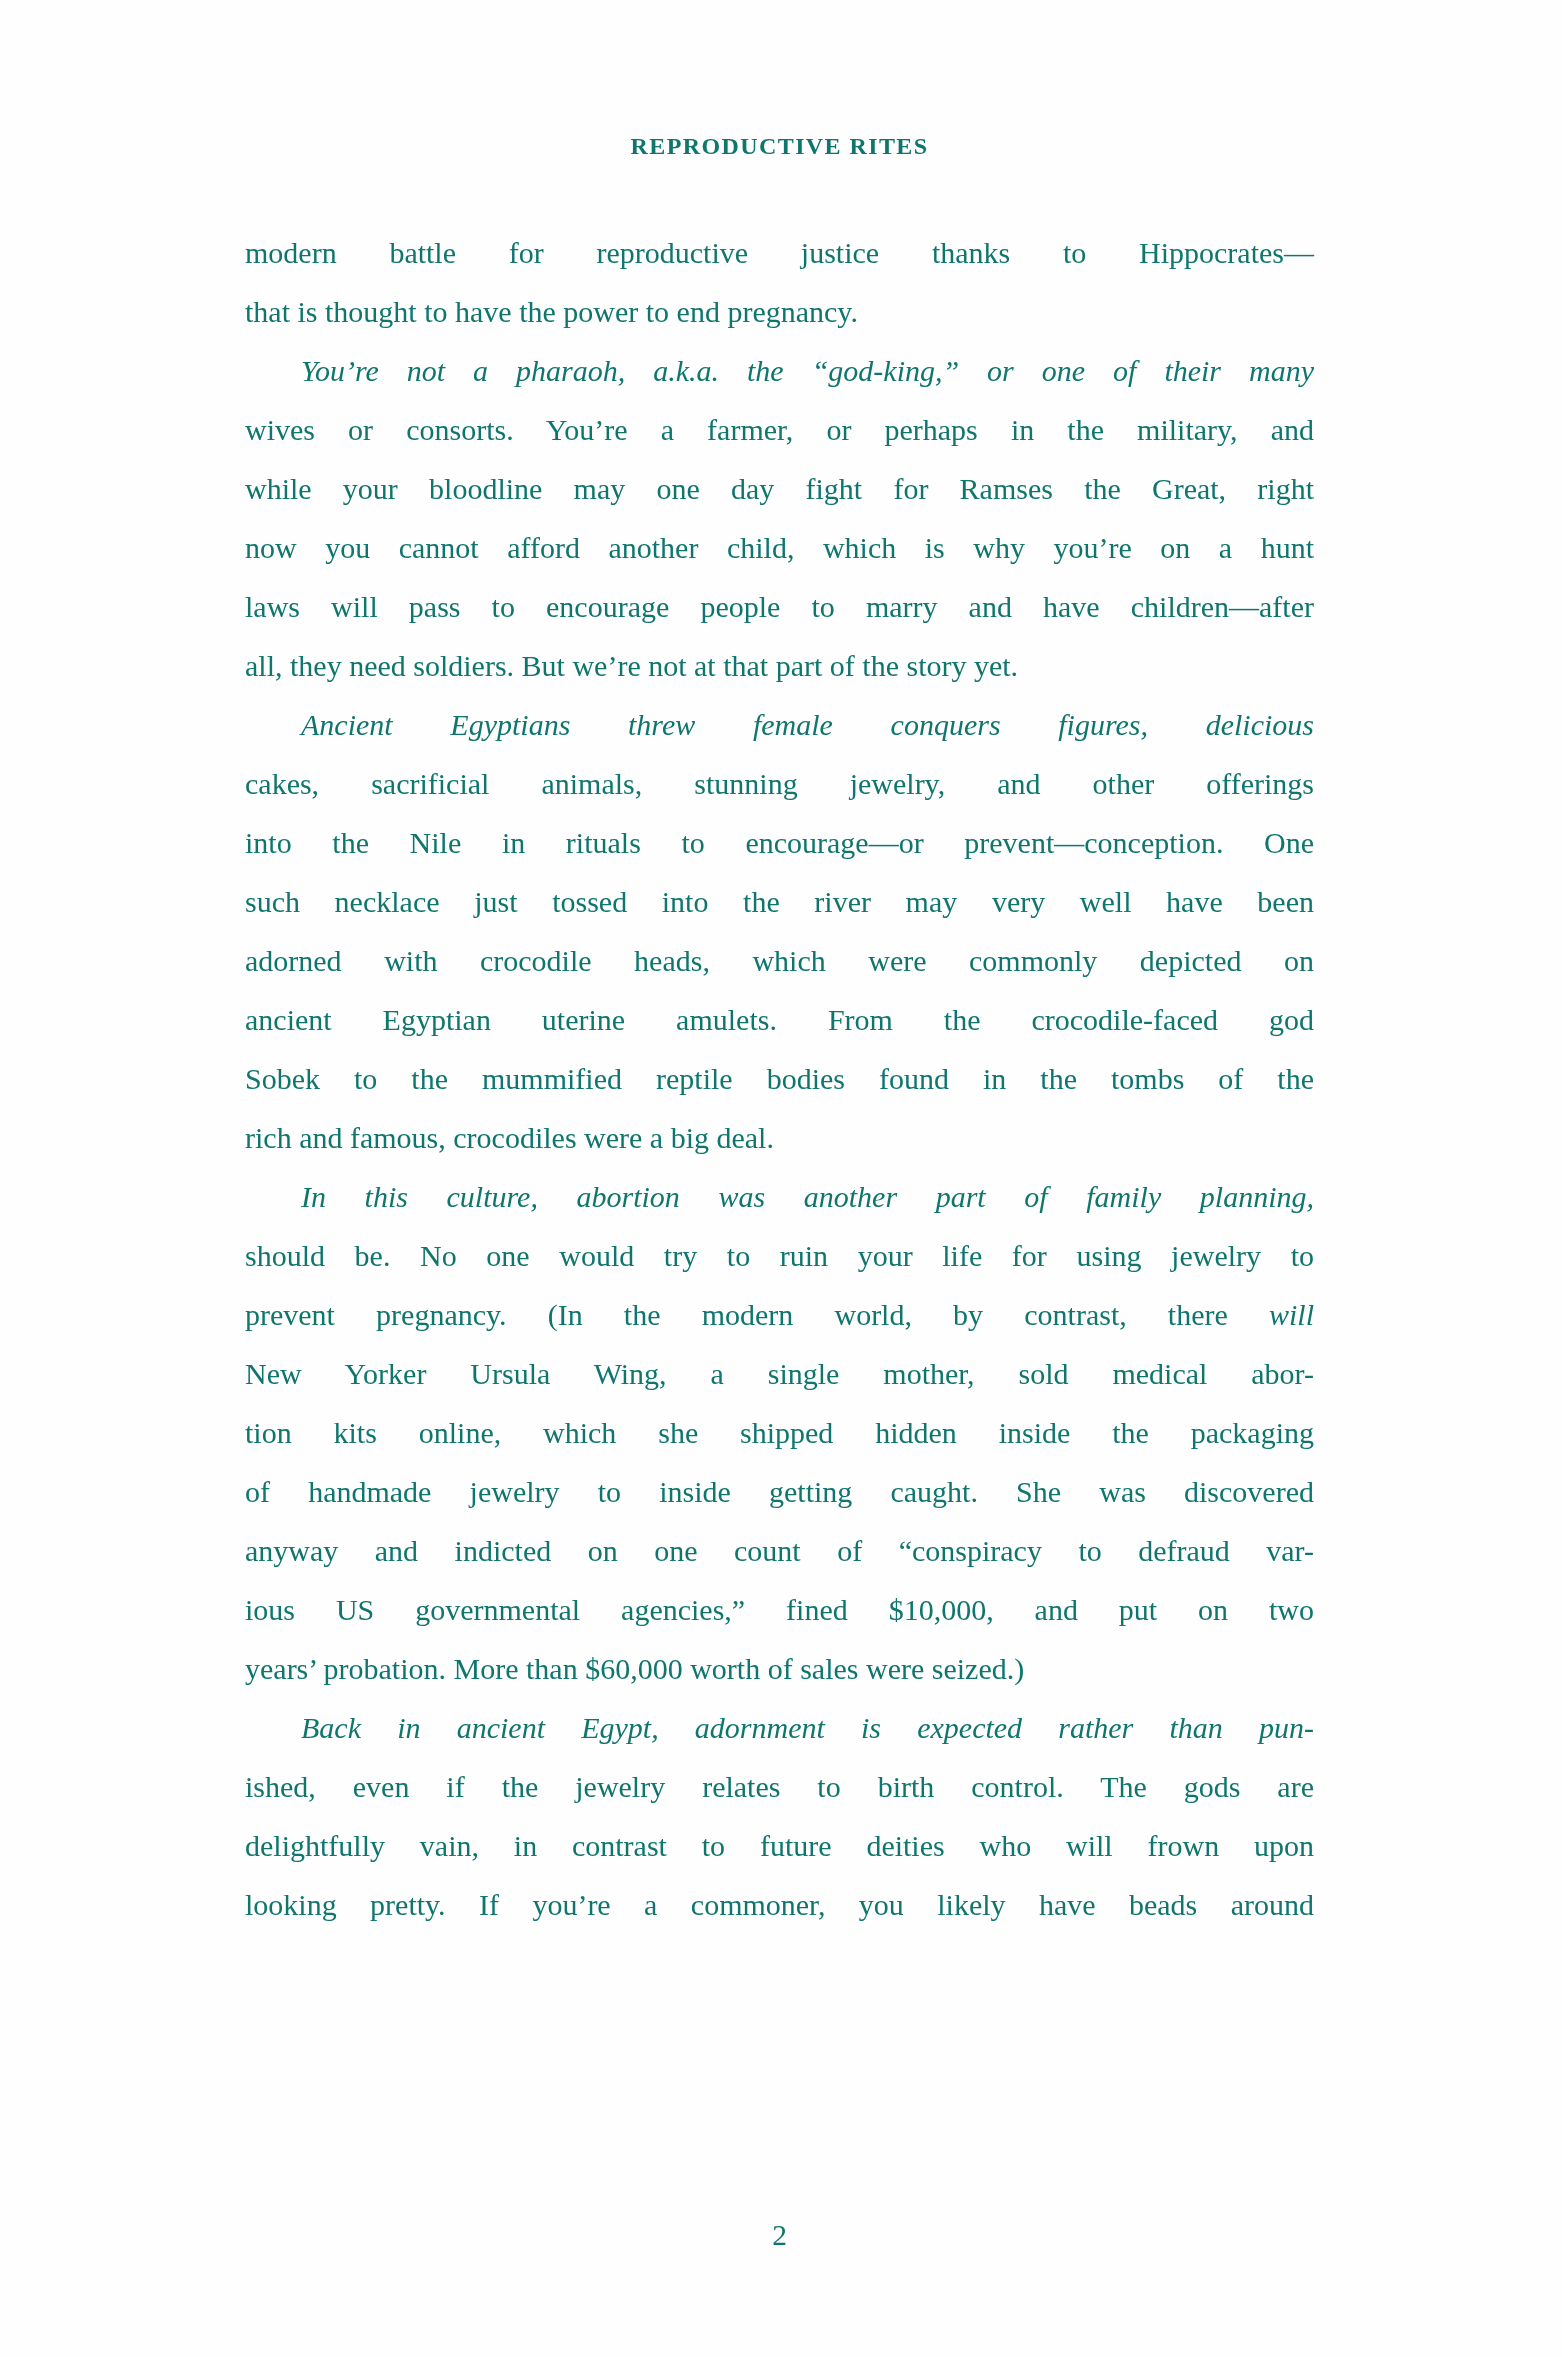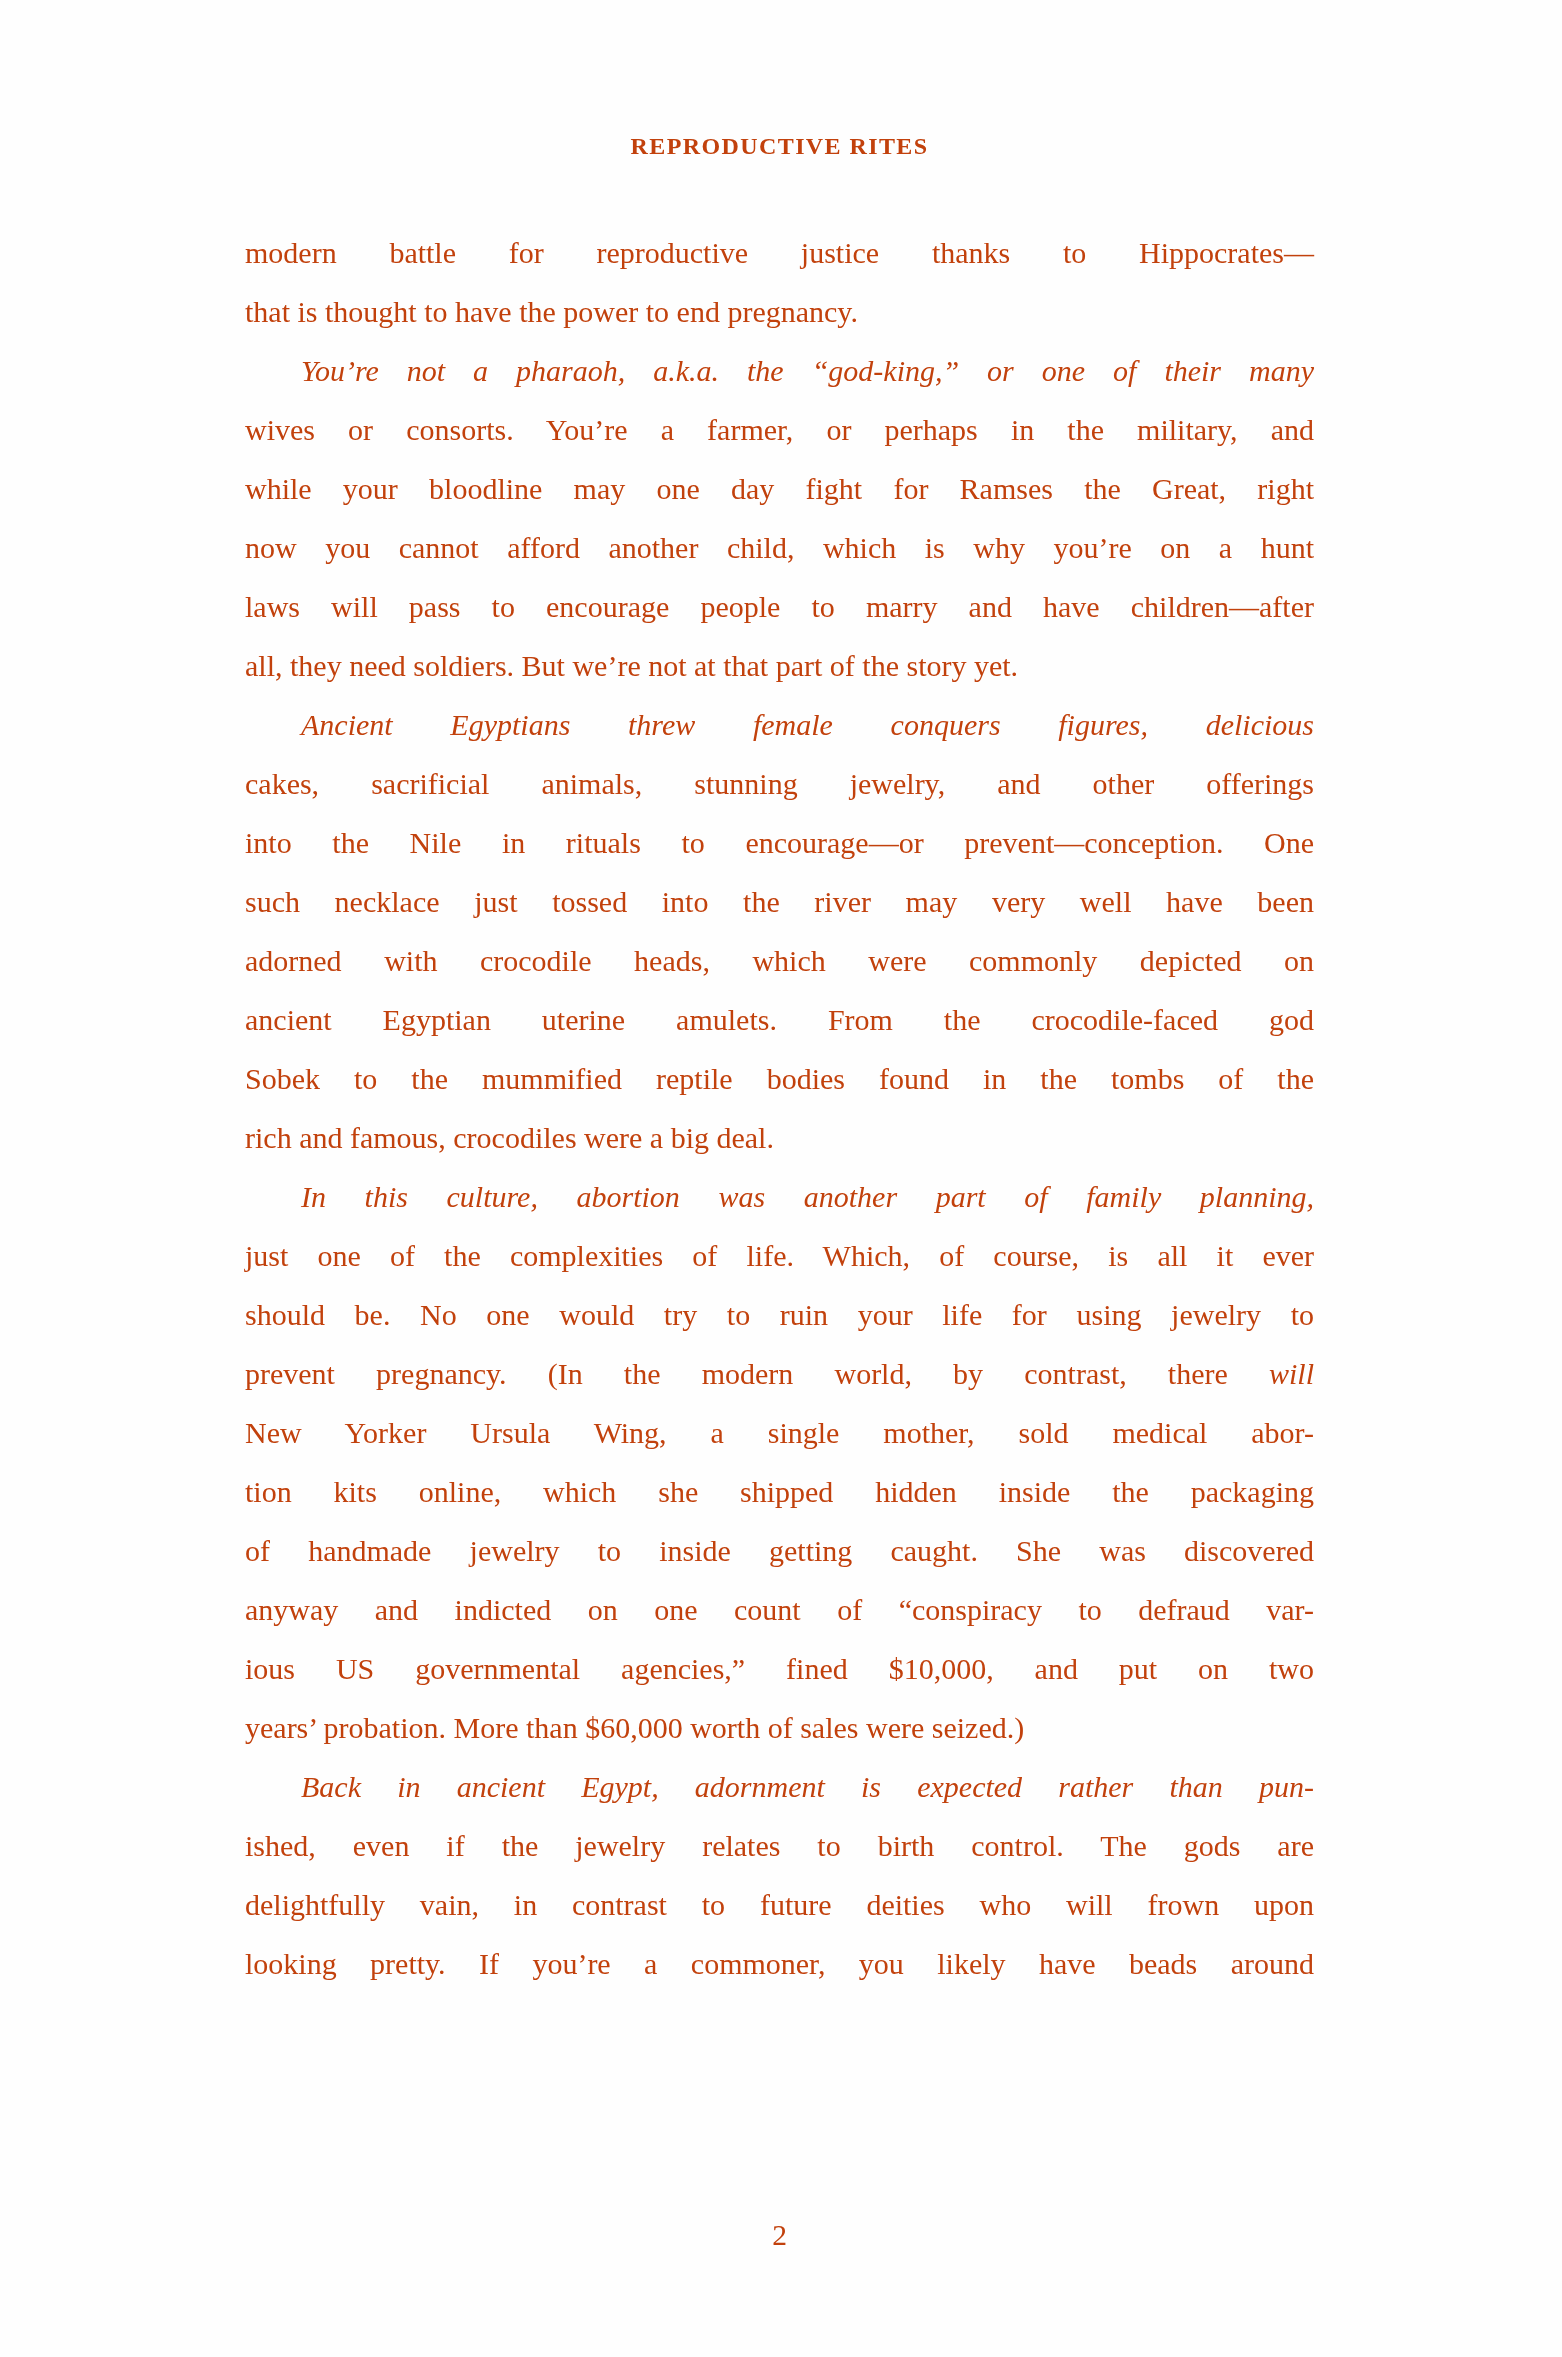--- a/index.html
+++ b/index.html
@@ -40,42 +40,41 @@
     position: absolute;
     left: 245px; top: 2218px; width: 1069px;
     text-align: center;
     font-size: 29.5px;
     line-height: 34px;
   }
 </style>
 </head>
 <body>
 
-<div class="page" style="background: rgb(254, 254, 254); color: #c2410c;">
+<div class="page" style="background: rgb(254, 254, 254); color: #0f766e;">
   <div class="running-header">REPRODUCTIVE RITES</div>
 
   <div class="body-text" id="body-text">
       <div class="line">modern battle for reproductive justice thanks to Hippocrates—</div>
       <div class="line last">that is thought to have the power to end pregnancy.</div>
       <div class="line indent">You’re not a pharaoh, a.k.a. the “god-king,” or one of their many</div>
       <div class="line">wives or consorts. You’re a farmer, or perhaps in the military, and</div>
       <div class="line">while your bloodline may one day fight for Ramses the Great, right</div>
       <div class="line">now you cannot afford another child, which is why you’re on a hunt</div>
       <div class="line">laws will pass to encourage people to marry and have children—after</div>
       <div class="line last">all, they need soldiers. But we’re not at that part of the story yet.</div>
       <div class="line indent">Ancient Egyptians threw female conquers figures, delicious</div>
       <div class="line">cakes, sacrificial animals, stunning jewelry, and other offerings</div>
       <div class="line">into the Nile in rituals to encourage—or prevent—conception. One</div>
       <div class="line">such necklace just tossed into the river may very well have been</div>
       <div class="line">adorned with crocodile heads, which were commonly depicted on</div>
       <div class="line">ancient Egyptian uterine amulets. From the crocodile-faced god</div>
       <div class="line">Sobek to the mummified reptile bodies found in the tombs of the</div>
       <div class="line last">rich and famous, crocodiles were a big deal.</div>
       <div class="line indent">In this culture, abortion was another part of family planning,</div>
-      <div class="line">just one of the complexities of life. Which, of course, is all it ever</div>
       <div class="line">should be. No one would try to ruin your life for using jewelry to</div>
       <div class="line">prevent pregnancy. (In the modern world, by contrast, there <em>will</em></div>
       <div class="line">New Yorker Ursula Wing, a single mother, sold medical abor-</div>
       <div class="line">tion kits online, which she shipped hidden inside the packaging</div>
       <div class="line">of handmade jewelry to inside getting caught. She was discovered</div>
       <div class="line">anyway and indicted on one count of “conspiracy to defraud var-</div>
       <div class="line">ious US governmental agencies,” fined $10,000, and put on two</div>
       <div class="line last">years’ probation. More than $60,000 worth of sales were seized.)</div>
       <div class="line indent">Back in ancient Egypt, adornment is expected rather than pun-</div>
       <div class="line">ished, even if the jewelry relates to birth control. The gods are</div>

